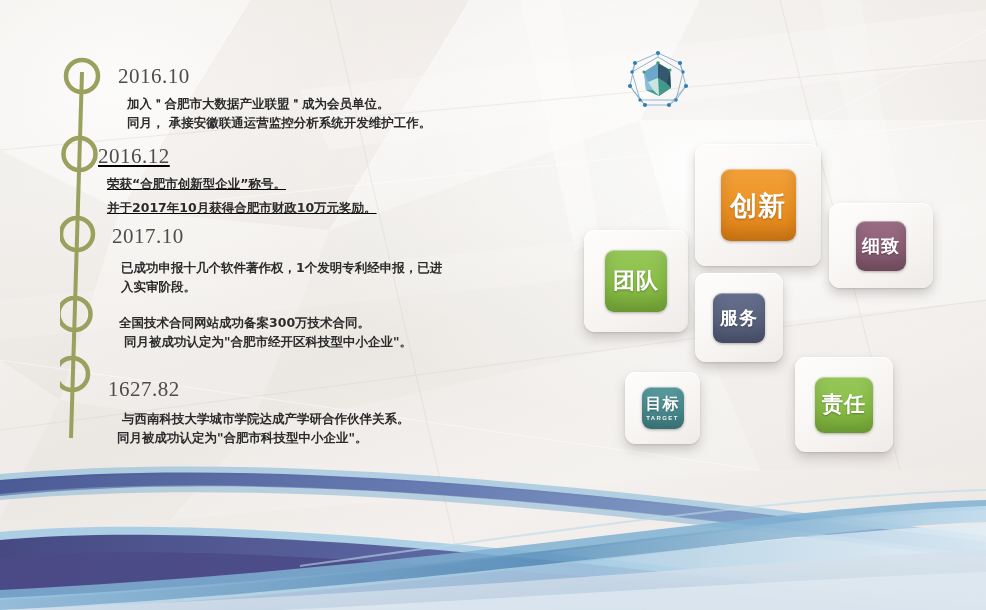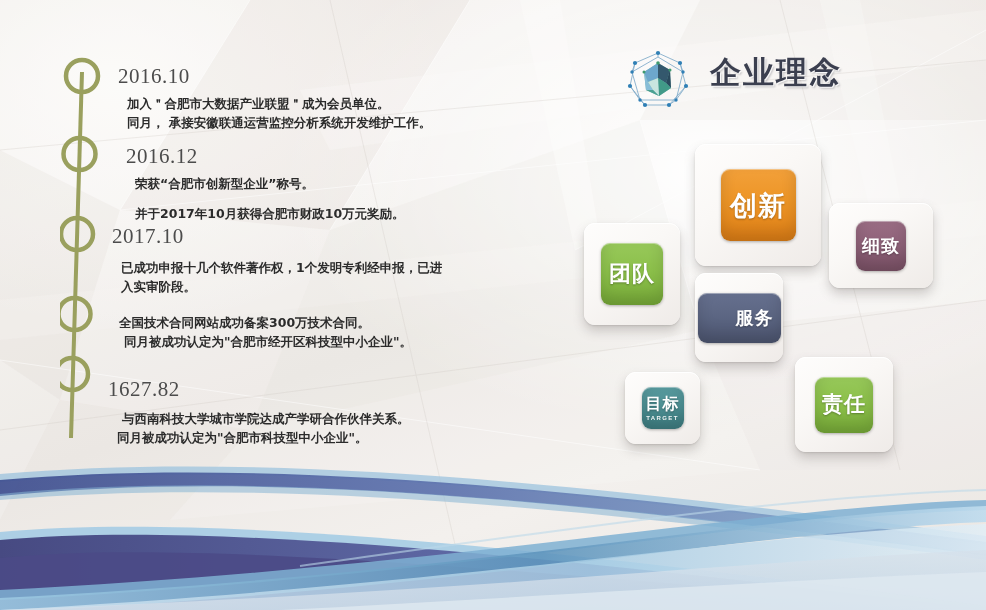--- a/index.html
+++ b/index.html
@@ -191,25 +191,25 @@
     <div class="tl-entries">
 
       <div class="tl-entry" style="left:118px;top:66px;">
         <div class="tl-date">2016.10</div>
         <div class="tl-body">
           <div class="tl-line indent">加入＂合肥市大数据产业联盟＂成为会员单位。</div>
           <div class="tl-line indent">同月， 承接安徽联通运营监控分析系统开发维护工作。</div>
         </div>
       </div>
 
-      <div class="tl-entry" style="left:126px;top:146px;">
+      <div class="tl-entry" style="left:98px;top:146px;text-decoration:underline;">
         <div class="tl-date">2016.12</div>
         <div class="tl-body">
           <div class="tl-line indent">荣获“合肥市创新型企业”称号。</div>
-          <div class="tl-line indent" style="margin-top:11px;text-align:center;">并于2017年10月获得合肥市财政10万元奖励。</div>
+          <div class="tl-line indent" style="margin-top:5px;text-align:center;">并于2017年10月获得合肥市财政10万元奖励。</div>
         </div>
       </div>
 
       <div class="tl-entry" style="left:112px;top:226px;">
         <div class="tl-date">2017.10</div>
         <div class="tl-body" style="margin-top:11px;">
           <div class="tl-line indent">已成功申报十几个软件著作权，1个发明专利经申报，已进</div>
           <div class="tl-line indent">入实审阶段。</div>
         </div>
       </div>
@@ -269,45 +269,44 @@
           <circle cx="14" cy="50" r="1.7"></circle>
           <circle cx="50" cy="50" r="1.7"></circle>
         </g>
         <g fill="#3f9a6f">
           <circle cx="32" cy="13" r="1.8"></circle>
           <circle cx="18" cy="22" r="1.5"></circle>
           <circle cx="44" cy="20" r="1.5"></circle>
         </g>
       </svg>
     </div>
-    <div class="heading-title">企业理念</div>
   </div>
 
   <div class="cards">
 
-    <div class="card" style="left:584px;top:223px;width:96px;height:102px;">
+    <div class="card" style="left:584px;top:230px;width:104px;height:102px;">
       <div class="chip" style="width:62px;height:62px;background:linear-gradient(180deg,#97c85a 0%,#8cc04a 45%,#79ad39 100%);">
         <span class="chip-label" style="font-size:22px;">团队</span>
       </div>
     </div>
 
     <div class="card" style="left:695px;top:144px;width:126px;height:122px;">
       <div class="chip" style="width:75px;height:72px;background:linear-gradient(180deg,#f2a03a 0%,#ed9526 45%,#df7f16 100%);">
         <span class="chip-label" style="font-size:27px;">创新</span>
       </div>
     </div>
 
     <div class="card" style="left:829px;top:203px;width:104px;height:85px;">
       <div class="chip" style="width:50px;height:50px;background:linear-gradient(180deg,#9a6d84 0%,#8f6279 45%,#7d5368 100%);">
         <span class="chip-label" style="font-size:18px;">细致</span>
       </div>
     </div>
 
     <div class="card" style="left:695px;top:273px;width:88px;height:89px;">
-      <div class="chip" style="width:52px;height:50px;background:linear-gradient(180deg,#66708e 0%,#5c6683 45%,#4e5772 100%);padding-left:31px;">
+      <div class="chip" style="width:52px;height:50px;background:linear-gradient(180deg,#66708e 0%,#5c6683 45%,#4e5772 100%);">
         <span class="chip-label" style="font-size:18px;">服务</span>
       </div>
     </div>
 
     <div class="card" style="left:625px;top:372px;width:75px;height:72px;">
       <div class="chip" style="width:42px;height:42px;background:linear-gradient(180deg,#58999d 0%,#4d9094 45%,#3f7f83 100%);">
         <span class="chip-label" style="font-size:16px;">目标</span>
         <span class="chip-sub">TARGET</span>
       </div>
     </div>

